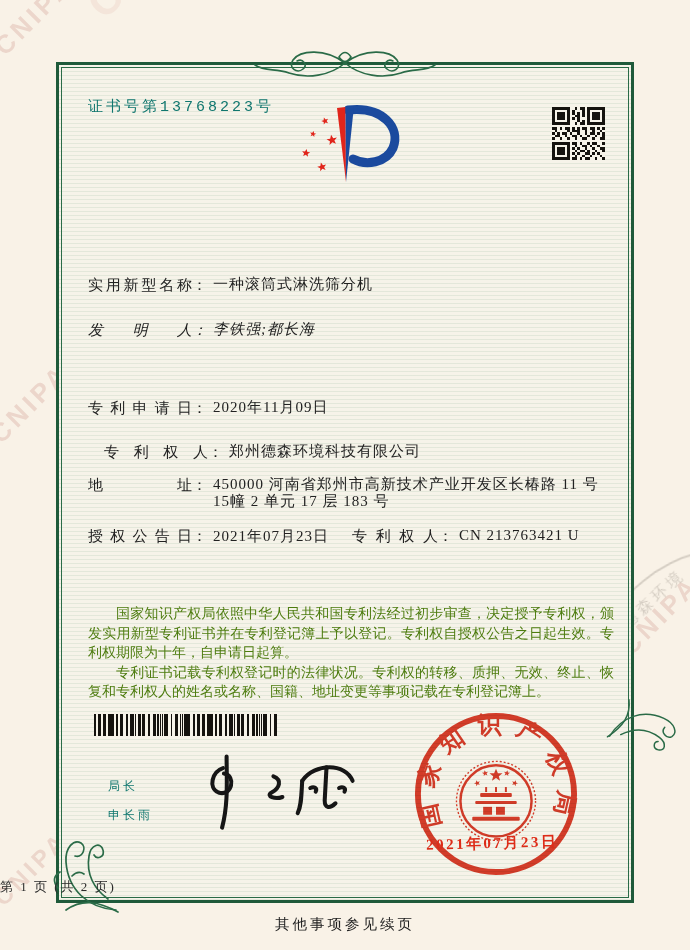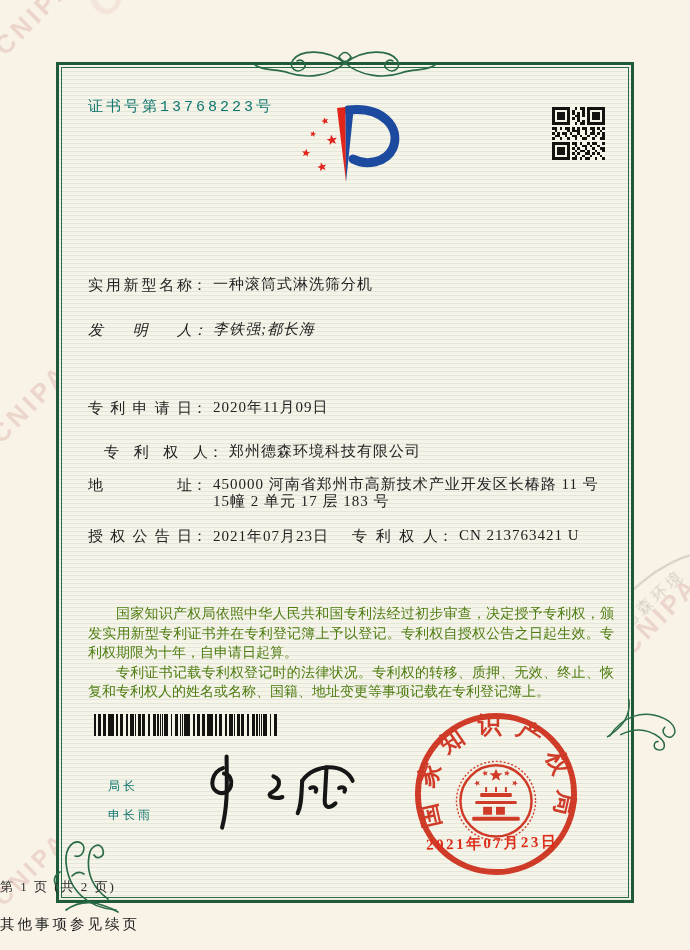--- a/index.html
+++ b/index.html
@@ -97,21 +97,21 @@
   .signature{position:absolute;left:196px;top:750px;}
 
   .seal{position:absolute;left:412px;top:710px;opacity:.93;mix-blend-mode:multiply;}
   .seal-date{
     position:absolute;left:426px;top:834px;
     color:#dd2c18;font-size:15px;letter-spacing:2.5px;font-weight:bold;
     transform:rotate(-1.5deg);
   }
 
   .page-no{position:absolute;left:0;right:0;top:878px;text-align:left;font-size:13px;letter-spacing:2px;color:#2a2a2a;}
-  .footer-note{position:absolute;left:0;right:0;top:915px;text-align:left;font-size:14.5px;letter-spacing:3px;color:#222;}
+  .footer-note{position:absolute;left:0;right:0;top:915px;text-align:center;font-size:14.5px;letter-spacing:3px;color:#222;}
 </style>
 </head>
 <body>
 
 <div class="page">
 
   <span class="wm wm1">CNIPA</span>
   <span class="wm wm2">CNIPA</span>
   <span class="wm wm3">CNIPA</span>
   <span class="wm wm4">CNIPA</span>

